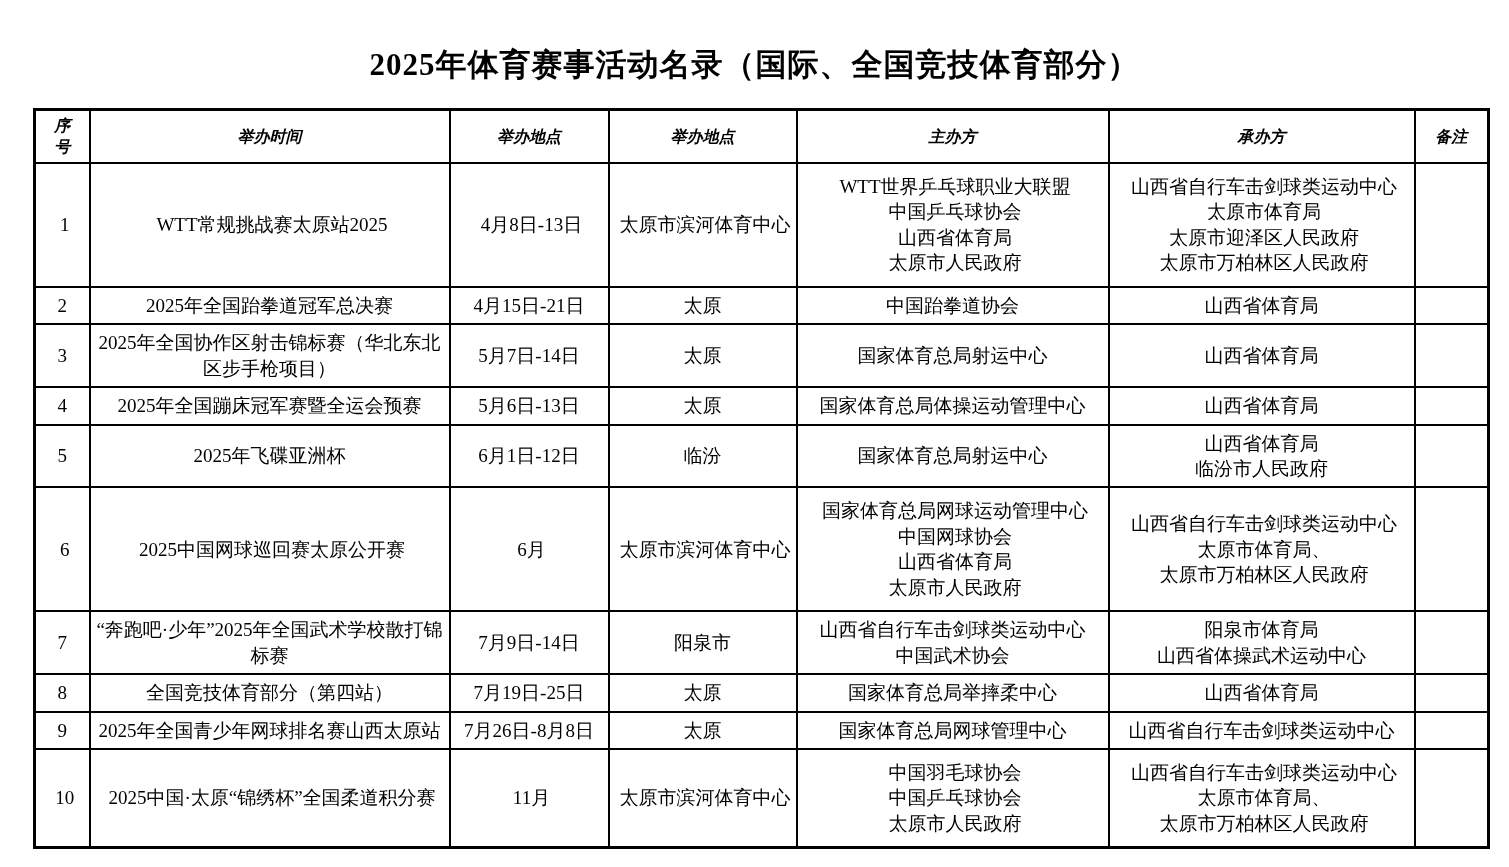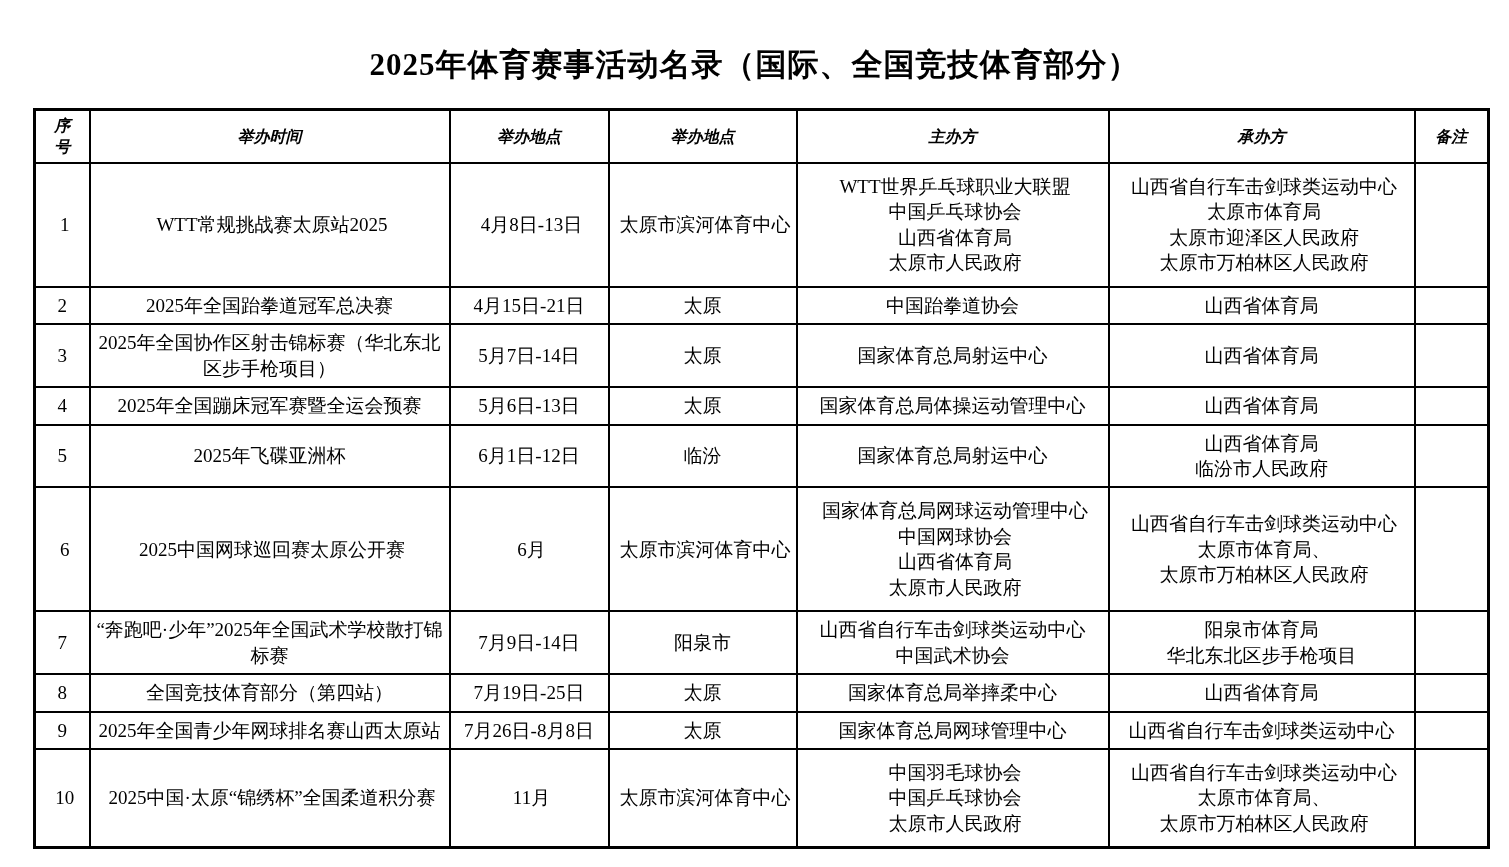--- a/index.html
+++ b/index.html
@@ -157,21 +157,21 @@
           <td class="cell-remark"></td>
         </tr>
         <tr>
           <td class="cell-no">7</td>
           <td class="cell-name">“奔跑吧·少年”2025年全国武术学校散打锦标赛</td>
           <td class="cell-time">7月9日-14日</td>
           <td class="cell-location">阳泉市</td>
           <td class="cell-organizer">山西省自行车击剑球类运动中心
 中国武术协会</td>
           <td class="cell-undertaker">阳泉市体育局
-华北东北区步手枪项目</td>
+山西省体操武术运动中心</td>
           <td class="cell-remark"></td>
         </tr>
         <tr>
           <td class="cell-no">8</td>
           <td class="cell-name">全国竞技体育部分（第四站）</td>
           <td class="cell-time">7月19日-25日</td>
           <td class="cell-location">太原</td>
           <td class="cell-organizer">国家体育总局举摔柔中心</td>
           <td class="cell-undertaker">山西省体育局</td>
           <td class="cell-remark"></td>

